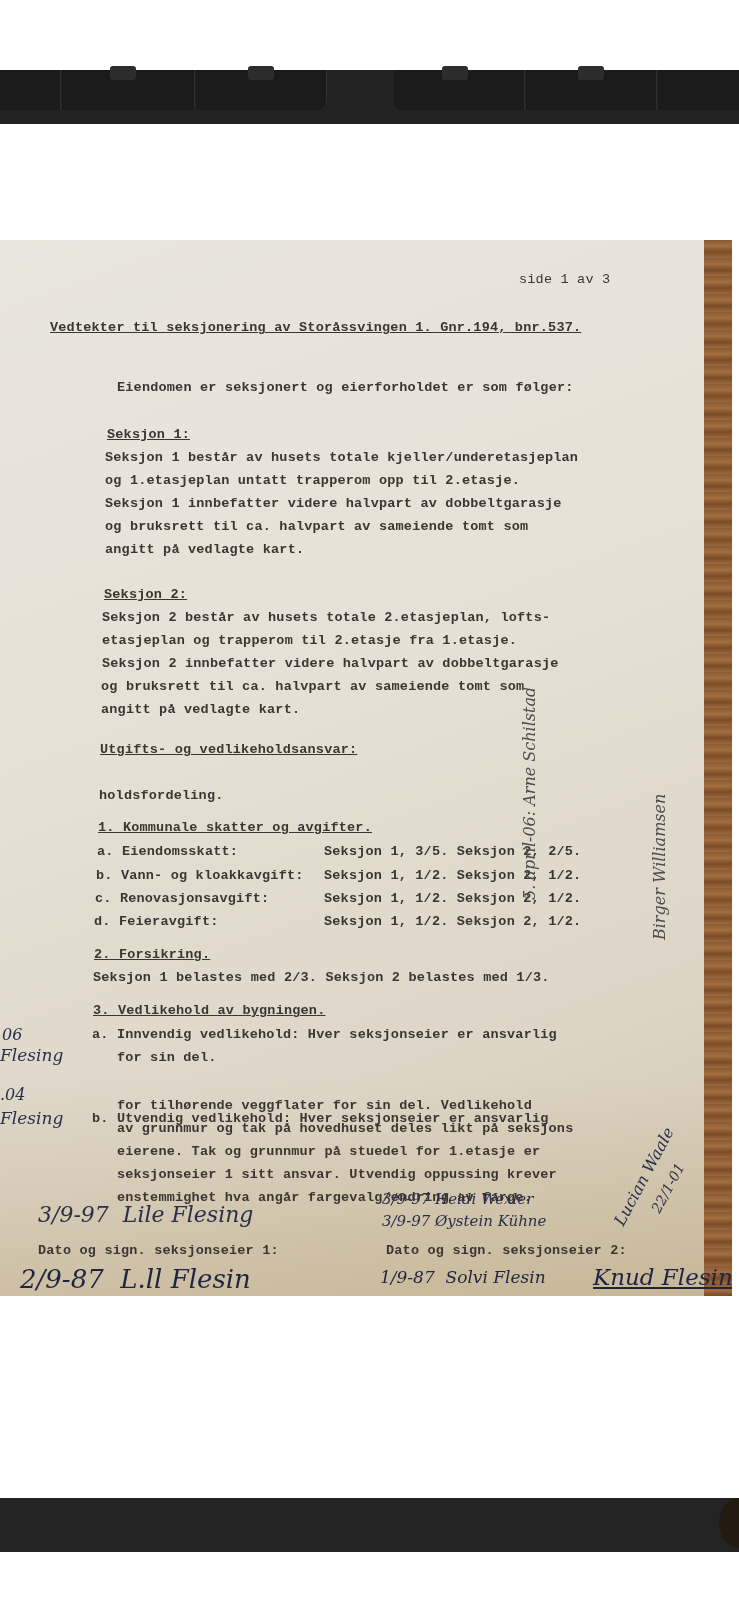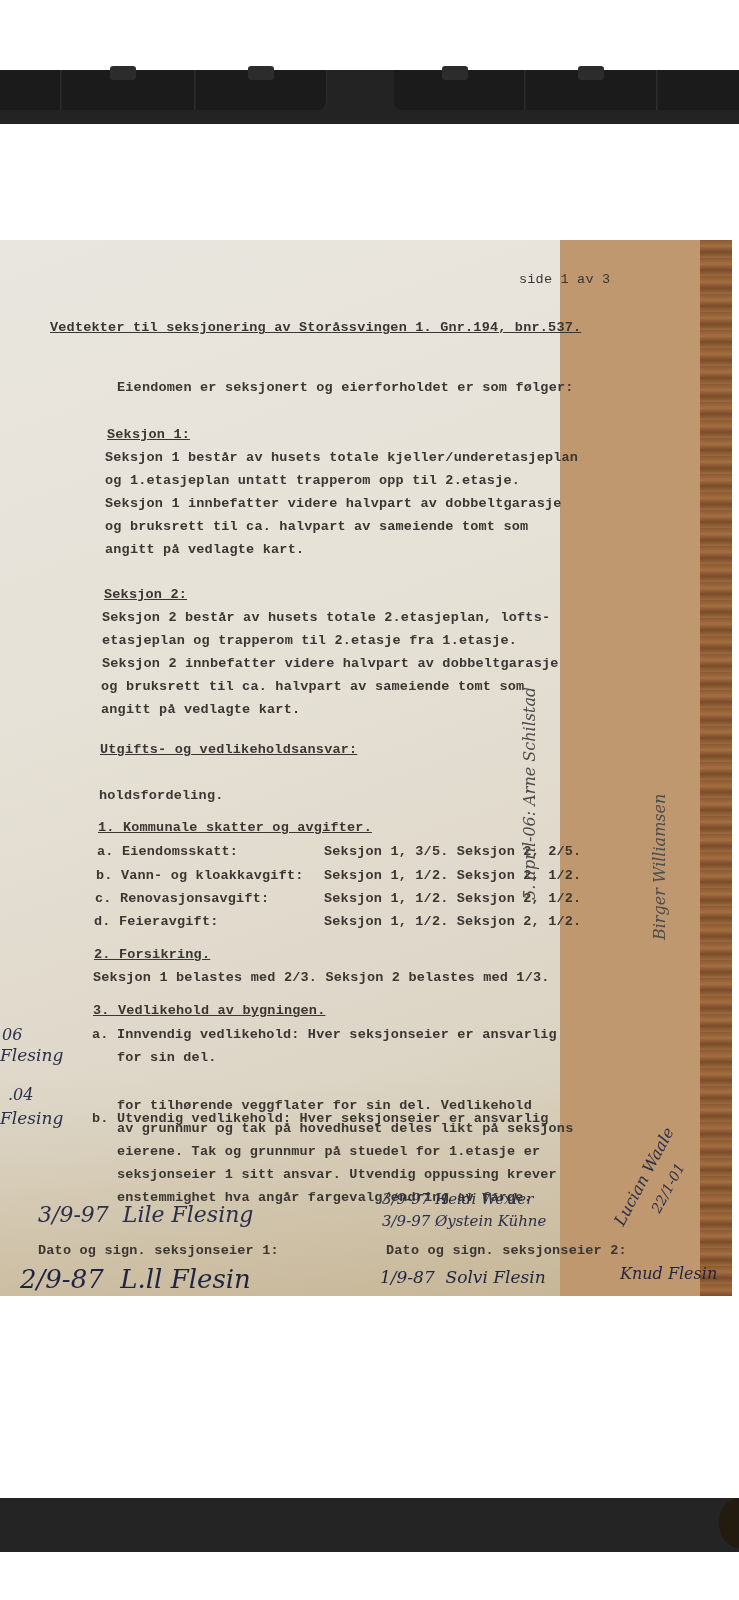--- a/index.html
+++ b/index.html
@@ -6,21 +6,21 @@
   body { width:739px; height:1600px; background:#ffffff; position:relative; overflow:hidden;
          font-family:"Liberation Mono", monospace; }
   .topbar { position:absolute; left:0; top:70px; width:739px; height:54px; background:#232323; }
   .topbar .seg { position:absolute; top:0; height:40px; background:#1b1b1b; border-right:1px solid #2e2e2e; }
   .topbar .ghost { position:absolute; top:-4px; width:26px; height:14px; background:#2c2c2c; border-radius:3px; }
   .bottombar { position:absolute; left:0; top:1498px; width:739px; height:54px; background:#242424; }
   .bottombar .circ { position:absolute; right:-20px; top:0; width:40px; height:50px; border-radius:50% 0 0 50%; background:#231a10; }
   .photo { position:absolute; left:0; top:240px; width:732px; height:1056px; background:#c09870; overflow:hidden; }
   .wood { position:absolute; right:0; top:0; width:32px; height:100%;
           background:repeating-linear-gradient(180deg,#8a5a32 0px,#a46e40 6px,#7a4c28 12px,#9b6a3e 18px); }
-  .paper { position:absolute; left:0; top:0; width:560px; height:100%;
+  .paper { position:absolute; left:0; top:0; width:704px; height:100%;
            background:linear-gradient(160deg,#e9e6df 0%,#e6e1d6 40%,#ddd6c7 75%,#d1c6ae 100%); }
   .paper .shade { position:absolute; left:0; bottom:0; width:100%; height:220px;
            background:linear-gradient(180deg,rgba(190,170,130,0) 0%,rgba(180,155,110,0.35) 100%); }
   .t { position:absolute; color:#3a3632; font-size:13.5px; white-space:pre; letter-spacing:0.2px; font-weight:bold; }
   .u { text-decoration:underline; text-decoration-thickness:1px; }
   .hw { position:absolute; font-family:"DejaVu Serif", serif; font-style:italic; color:#2a2f4a; white-space:pre; }
   .hw.ink { color:#1f2440; }
   .hw.pencil { color:#4d4c4a; }
 </style>
 </head>
@@ -94,25 +94,25 @@
     <div class="t" style="left:92px;top:950px;">   enstemmighet hva angår fargevalg/endring av farge.</div>
 
     <div class="t" style="left:38px;top:1003px;">Dato og sign. seksjonseier 1:</div>
     <div class="t" style="left:386px;top:1003px;">Dato og sign. seksjonseier 2:</div>
 
     <div class="hw" style="left:38px;top:962px;font-size:22px;">3/9-97  Lile Flesing</div>
     <div class="hw ink" style="left:20px;top:1024px;font-size:26px;">2/9-87  L.ll Flesin</div>
     <div class="hw" style="left:382px;top:950px;font-size:15px;">3/9-97 Heidi Wexler</div>
     <div class="hw" style="left:382px;top:972px;font-size:15px;">3/9-97 Øystein Kühne</div>
     <div class="hw ink" style="left:380px;top:1027px;font-size:17px;">1/9-87  Solvi Flesin</div>
-    <div class="hw ink" style="left:620px;top:1024px;font-size:16px;">Knud Flesin</div>
+    <div class="hw ink" style="left:593px;top:1024px;font-size:23px;text-decoration:underline;">Knud Flesin</div>
 
     <div class="hw" style="left:2px;top:785px;font-size:16px;">06</div>
     <div class="hw" style="left:0px;top:805px;font-size:17px;">Flesing</div>
-    <div class="hw" style="left:0px;top:845px;font-size:16px;padding-left:8px;">.04</div>
+    <div class="hw" style="left:0px;top:845px;font-size:16px;">.04</div>
     <div class="hw" style="left:0px;top:868px;font-size:17px;">Flesing</div>
 
     <div class="hw pencil" style="left:520px;top:660px;font-size:16px;transform:rotate(-90deg);transform-origin:left top;">5. april-06: Arne Schilstad</div>
     <div class="hw pencil" style="left:650px;top:600px;font-size:16px;transform:rotate(-90deg) translate(-100px,0);transform-origin:left top;">Birger Williamsen</div>
     <div class="hw" style="left:610px;top:980px;font-size:16px;transform:rotate(-62deg);transform-origin:left top;">Lucian Waale</div>
     <div class="hw" style="left:648px;top:968px;font-size:14px;transform:rotate(-62deg);transform-origin:left top;">22/1-01</div>
   </div>
 </div>
 
 <div class="bottombar">

